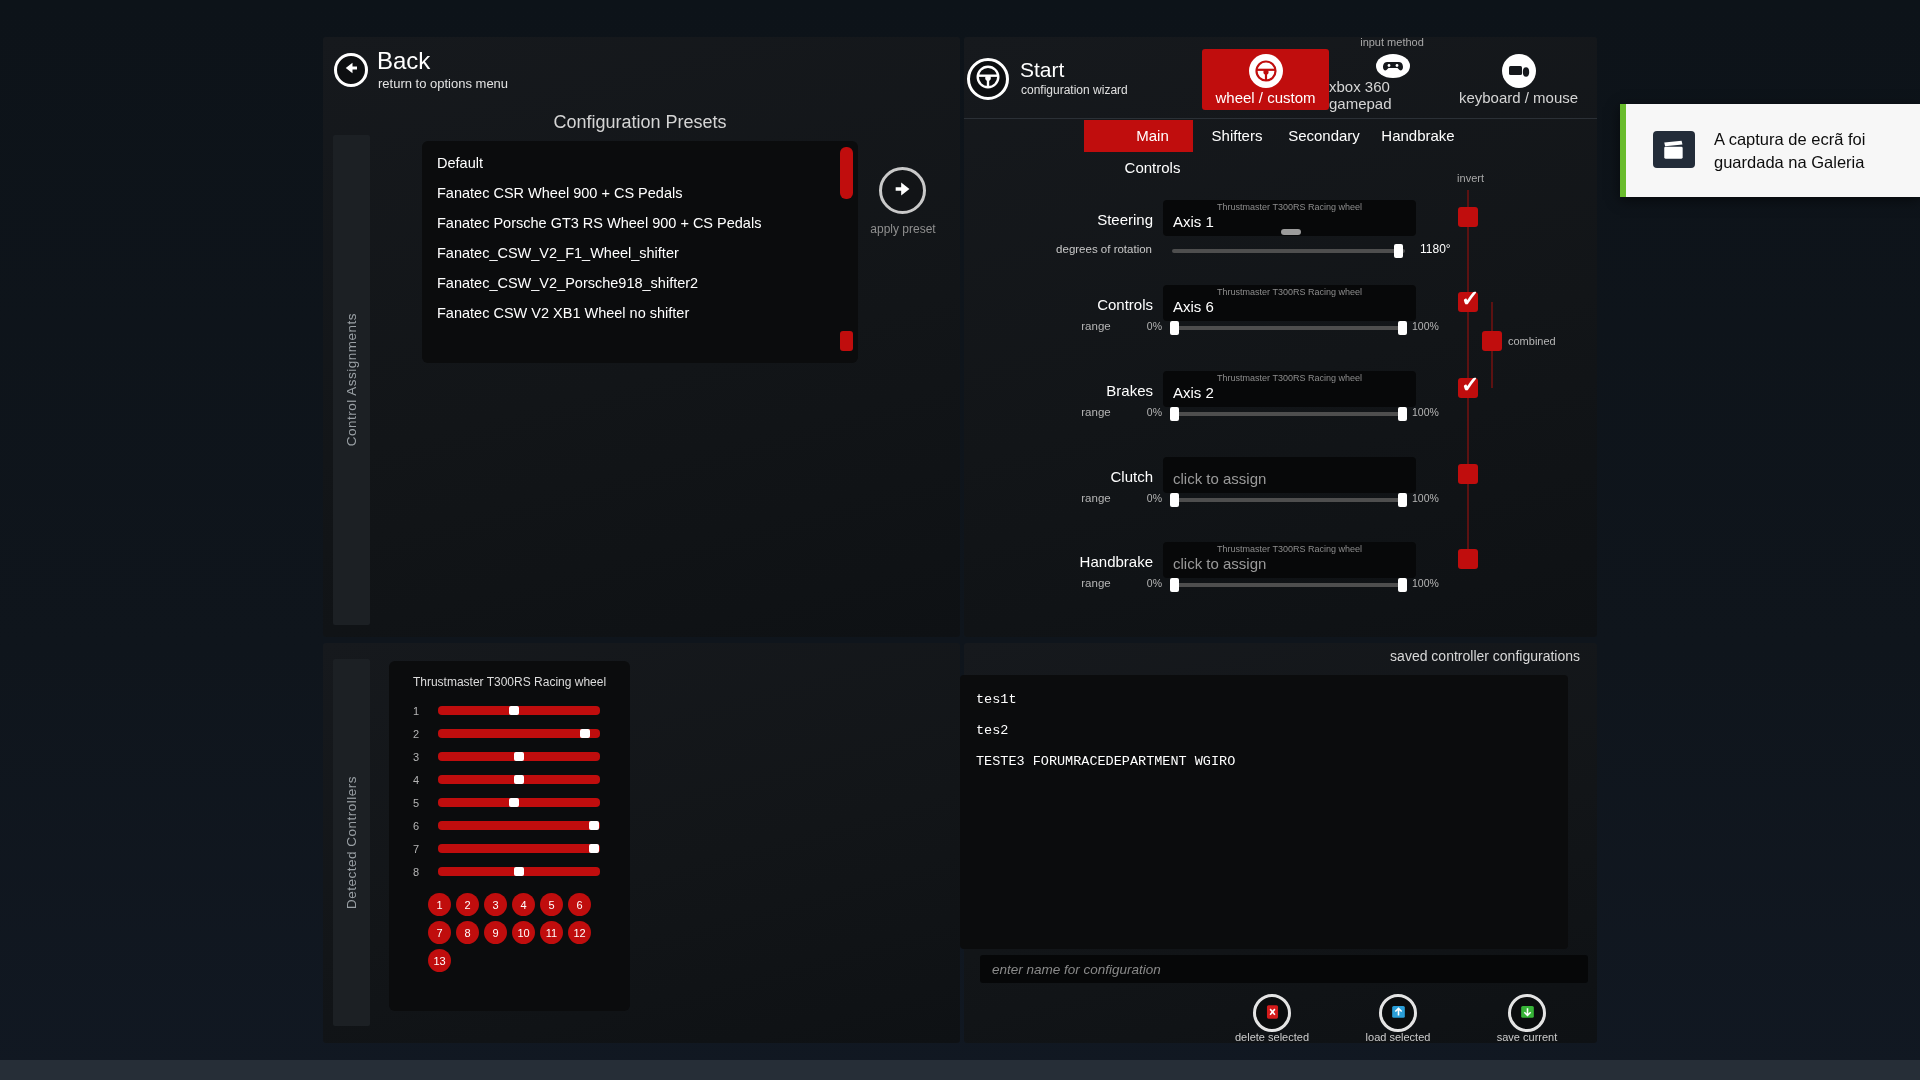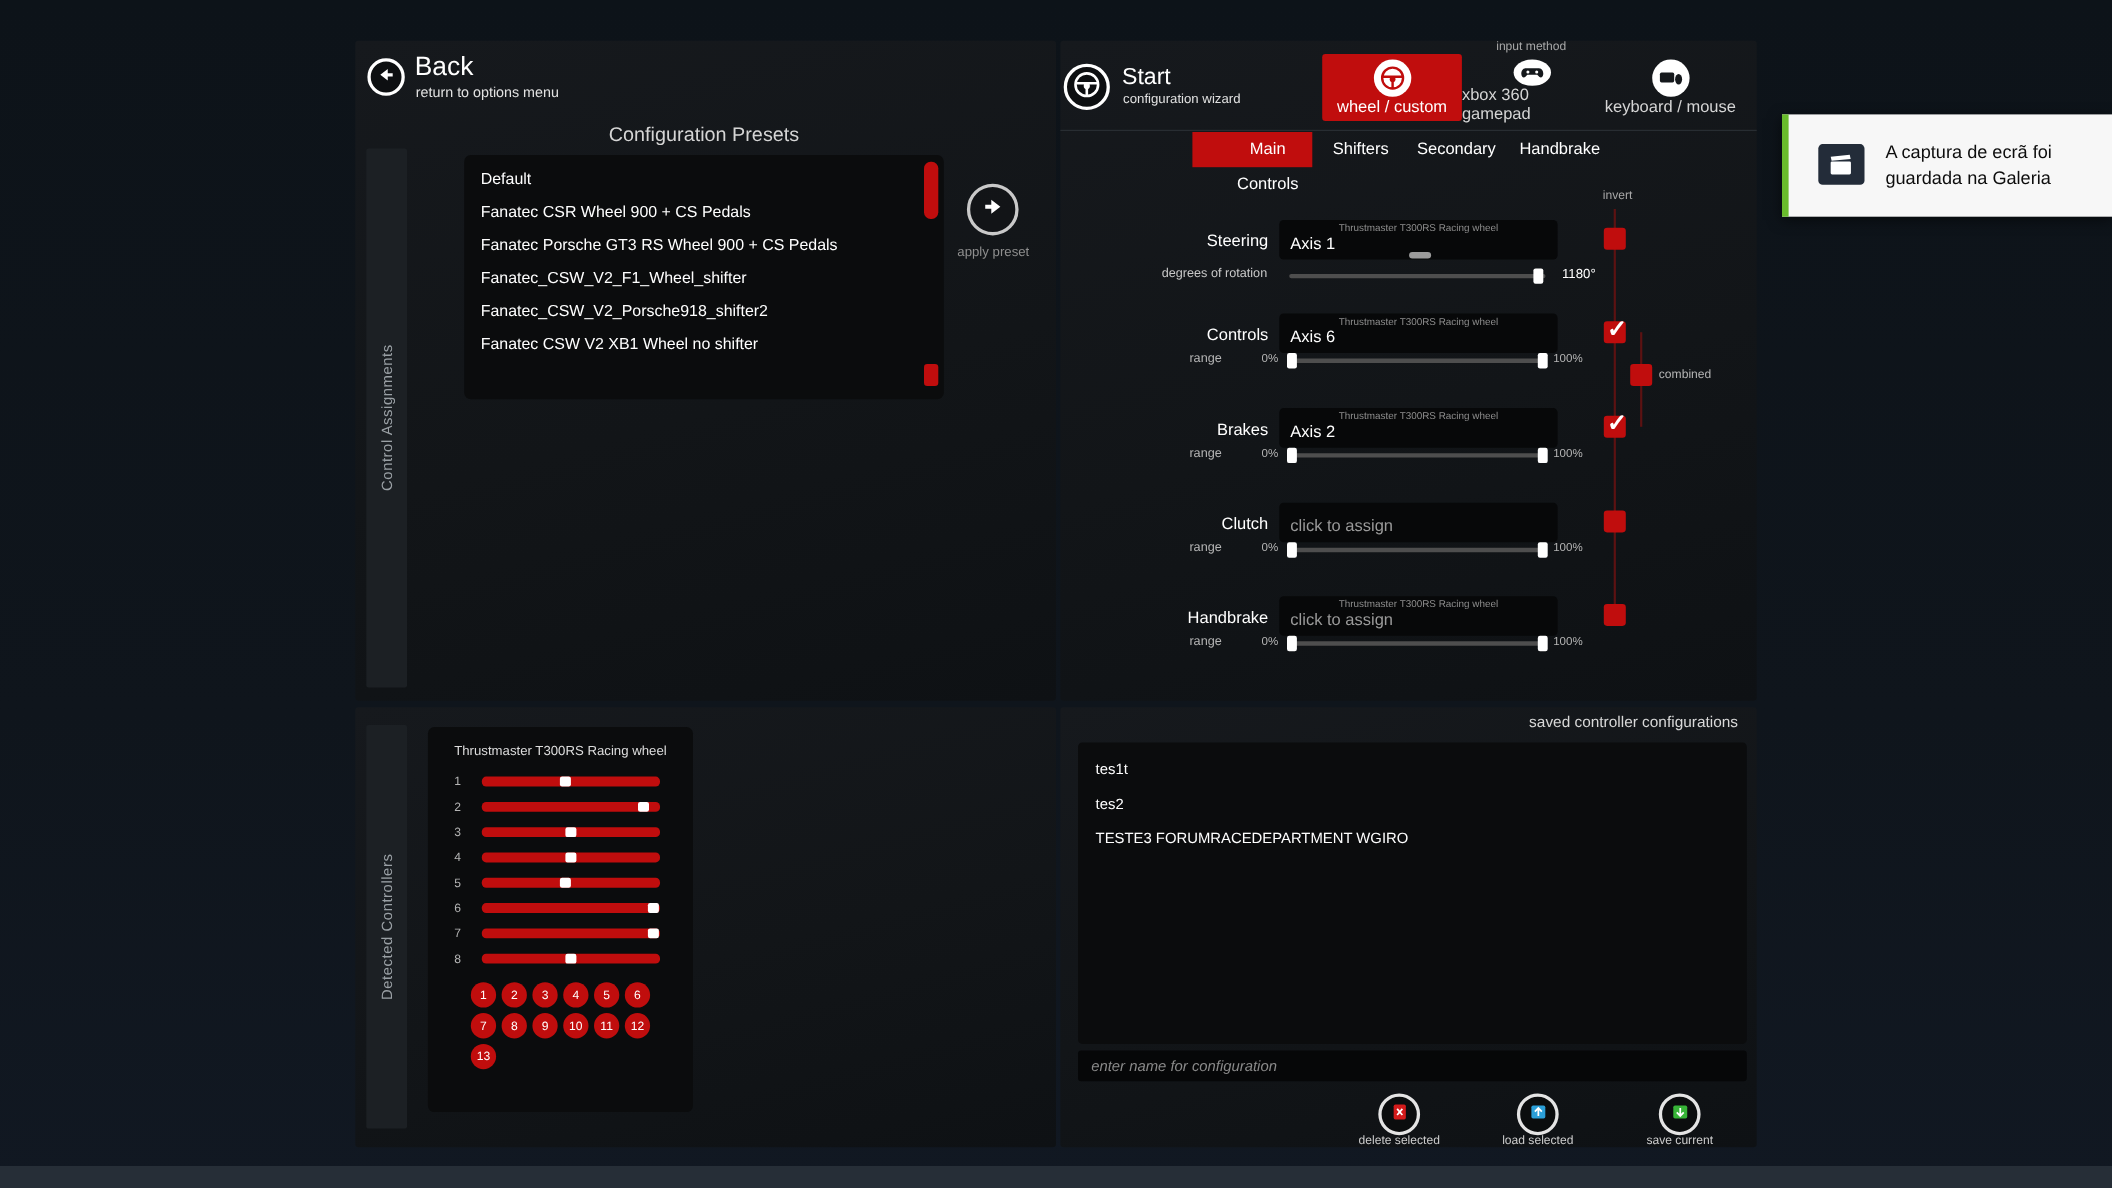--- a/index.html
+++ b/index.html
@@ -89,21 +89,21 @@
   .rot-label { position:absolute; left:1002px; top:243px; width:150px; text-align:right; font-size:11.5px; color:#c8c8c8; }
   .rot-value { position:absolute; left:1420px; top:242px; font-size:12px; color:#fff; }
   .range-label { position:absolute; left:1056px; width:80px; text-align:center; font-size:11.5px; color:#b5b5b5; }
   .range-min { position:absolute; left:1136px; width:26px; text-align:right; font-size:10.5px; color:#b5b5b5; }
   .range-max { position:absolute; left:1412px; font-size:10.5px; color:#b5b5b5; }
   .slider-track { position:absolute; left:1172px; width:233px; height:4px; background:#4e4e4e; border-radius:2px; cursor:pointer; }
   .slider-handle { position:absolute; top:-5px; width:9px; height:14px; background:#fff; border-radius:2px; cursor:pointer; }
 
   
   .saved-title { position:absolute; left:1280px; top:648px; width:300px; text-align:right; font-size:14px; color:#d8d8d8; }
-  .saved-list { position:absolute; left:980px; top:675px; width:608px; height:274px; background:#0b0c0d; border-radius:4px; padding-top:9px; }
+  .saved-list { position:absolute; left:960px; top:675px; width:608px; height:274px; background:#0b0c0d; border-radius:4px; padding-top:9px;font-family:Liberation Mono, monospace; }
   .saved-item { height:31px; line-height:31px; padding-left:16px; font-size:13.5px; color:#fff; cursor:pointer; }
   .config-input { position:absolute; left:980px; top:955px; width:608px; height:28px; background:#060708; border:none; border-radius:3px;
                   color:#ddd; font-size:13.5px; font-style:italic; padding-left:12px; font-family:"Liberation Sans",sans-serif; outline:none; }
   .config-input::placeholder { color:#8a8a8a; }
   .action-btn { position:absolute; top:994px; width:38px; height:38px; border:3px solid #e4e4e4; border-radius:50%; background:#0b0d0e;
                 display:flex; align-items:center; justify-content:center; cursor:pointer; }
   .action-label { position:absolute; top:1031px; width:120px; text-align:center; font-size:11px; color:#ccc; }
 
   
   .toast { position:absolute; left:1620px; top:104px; width:300px; height:93px; background:#f7f7f7;

